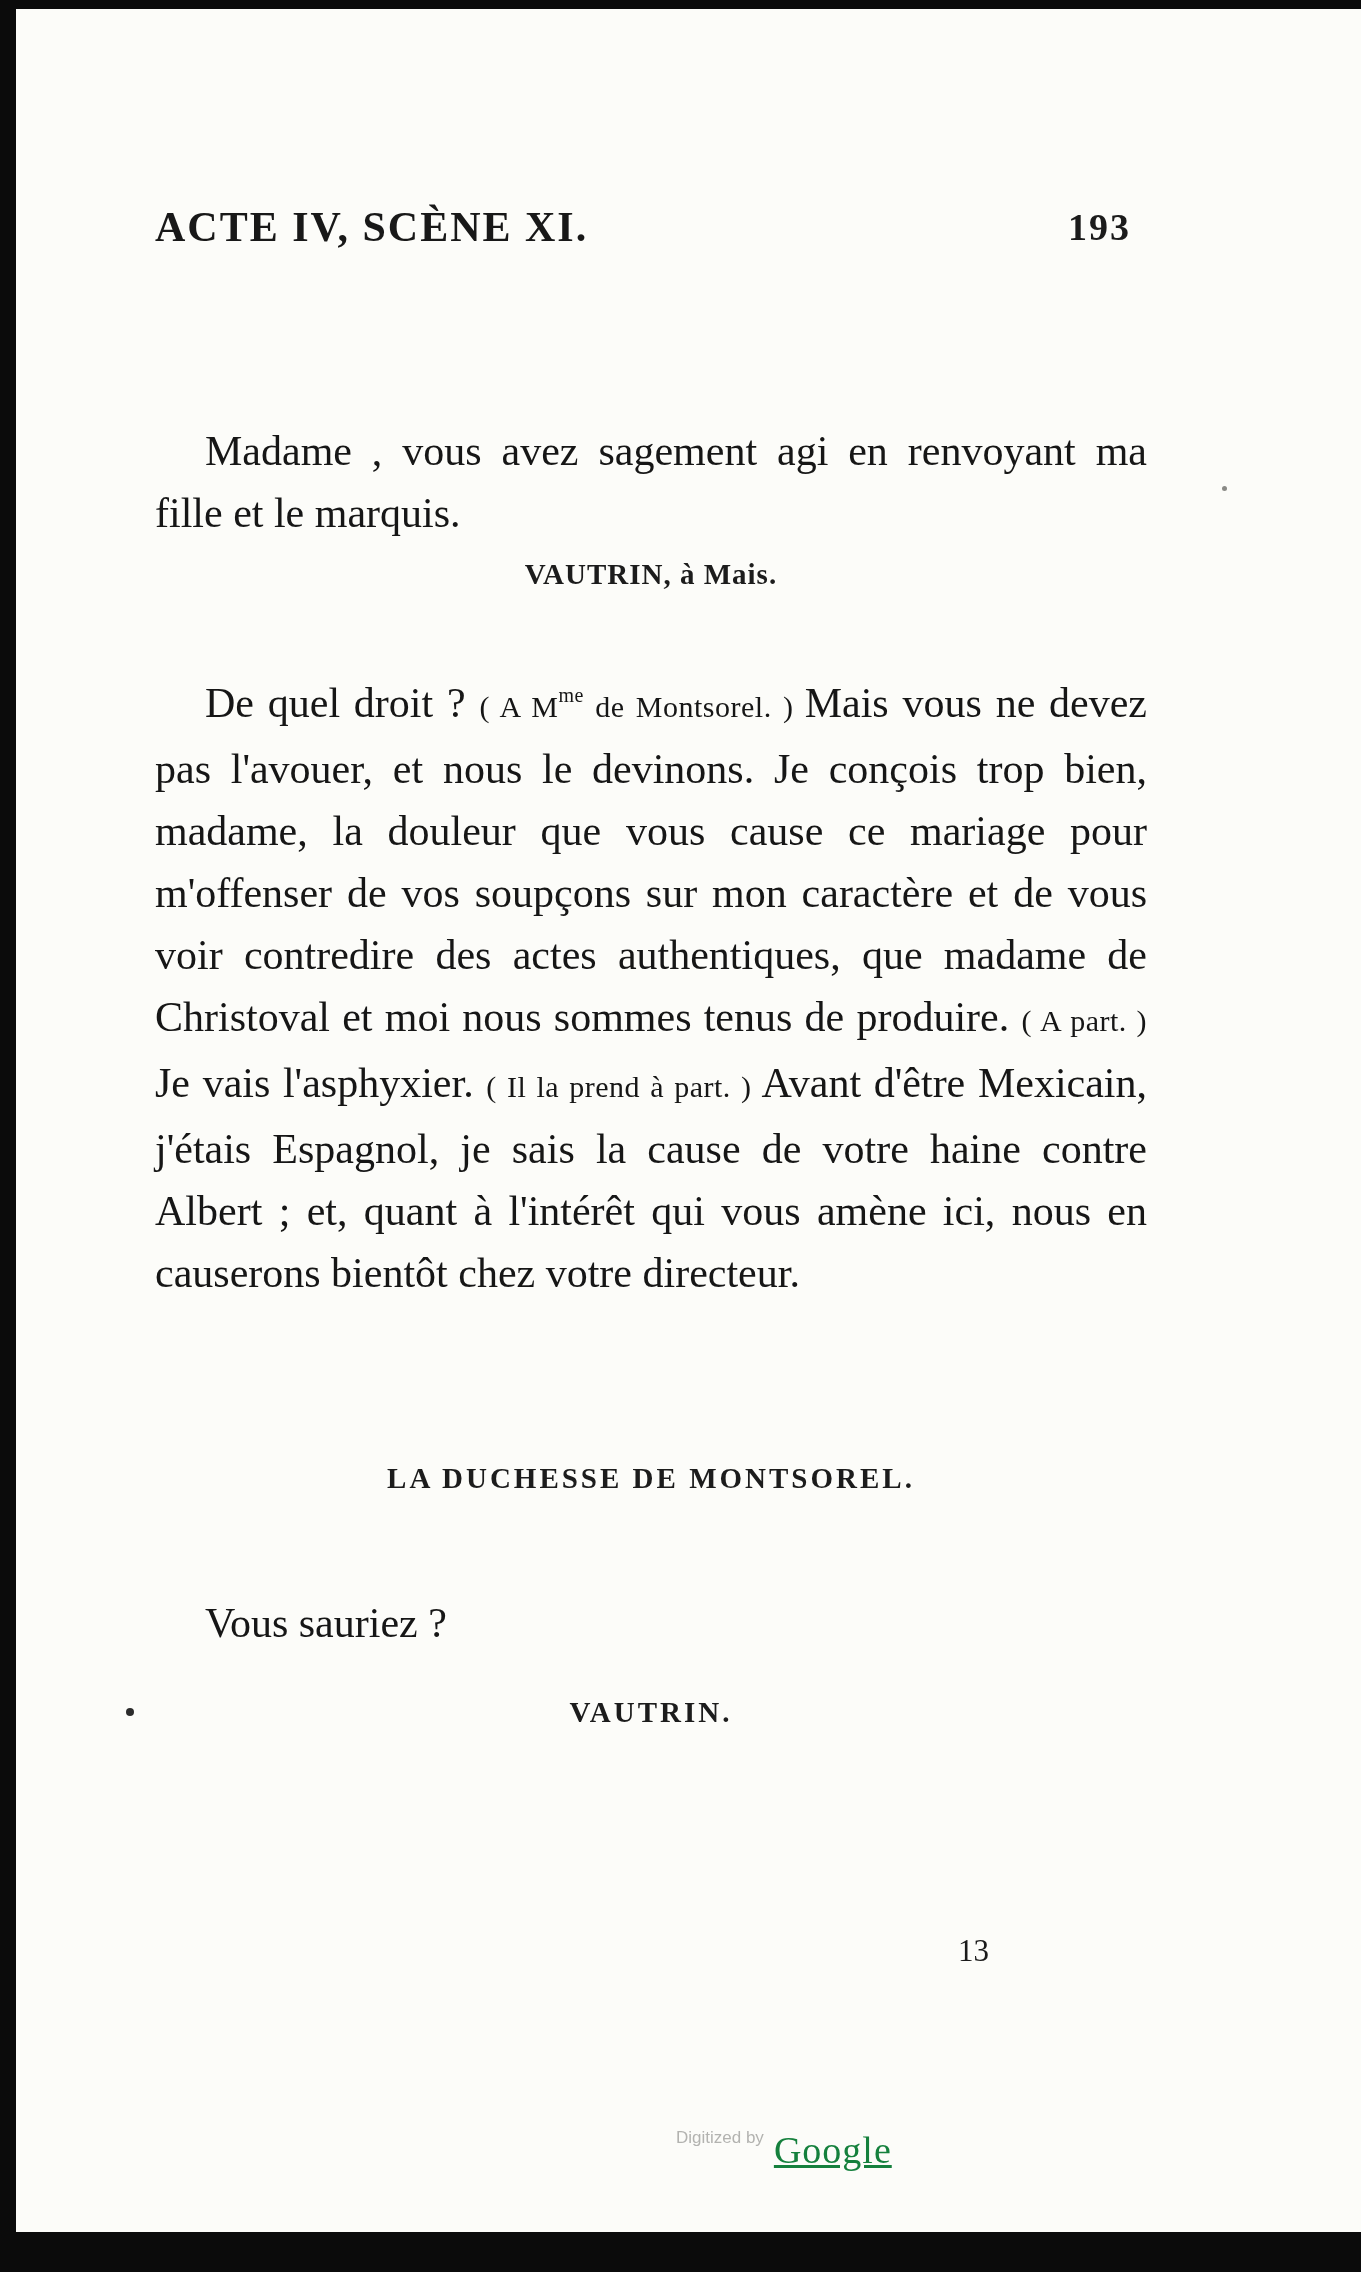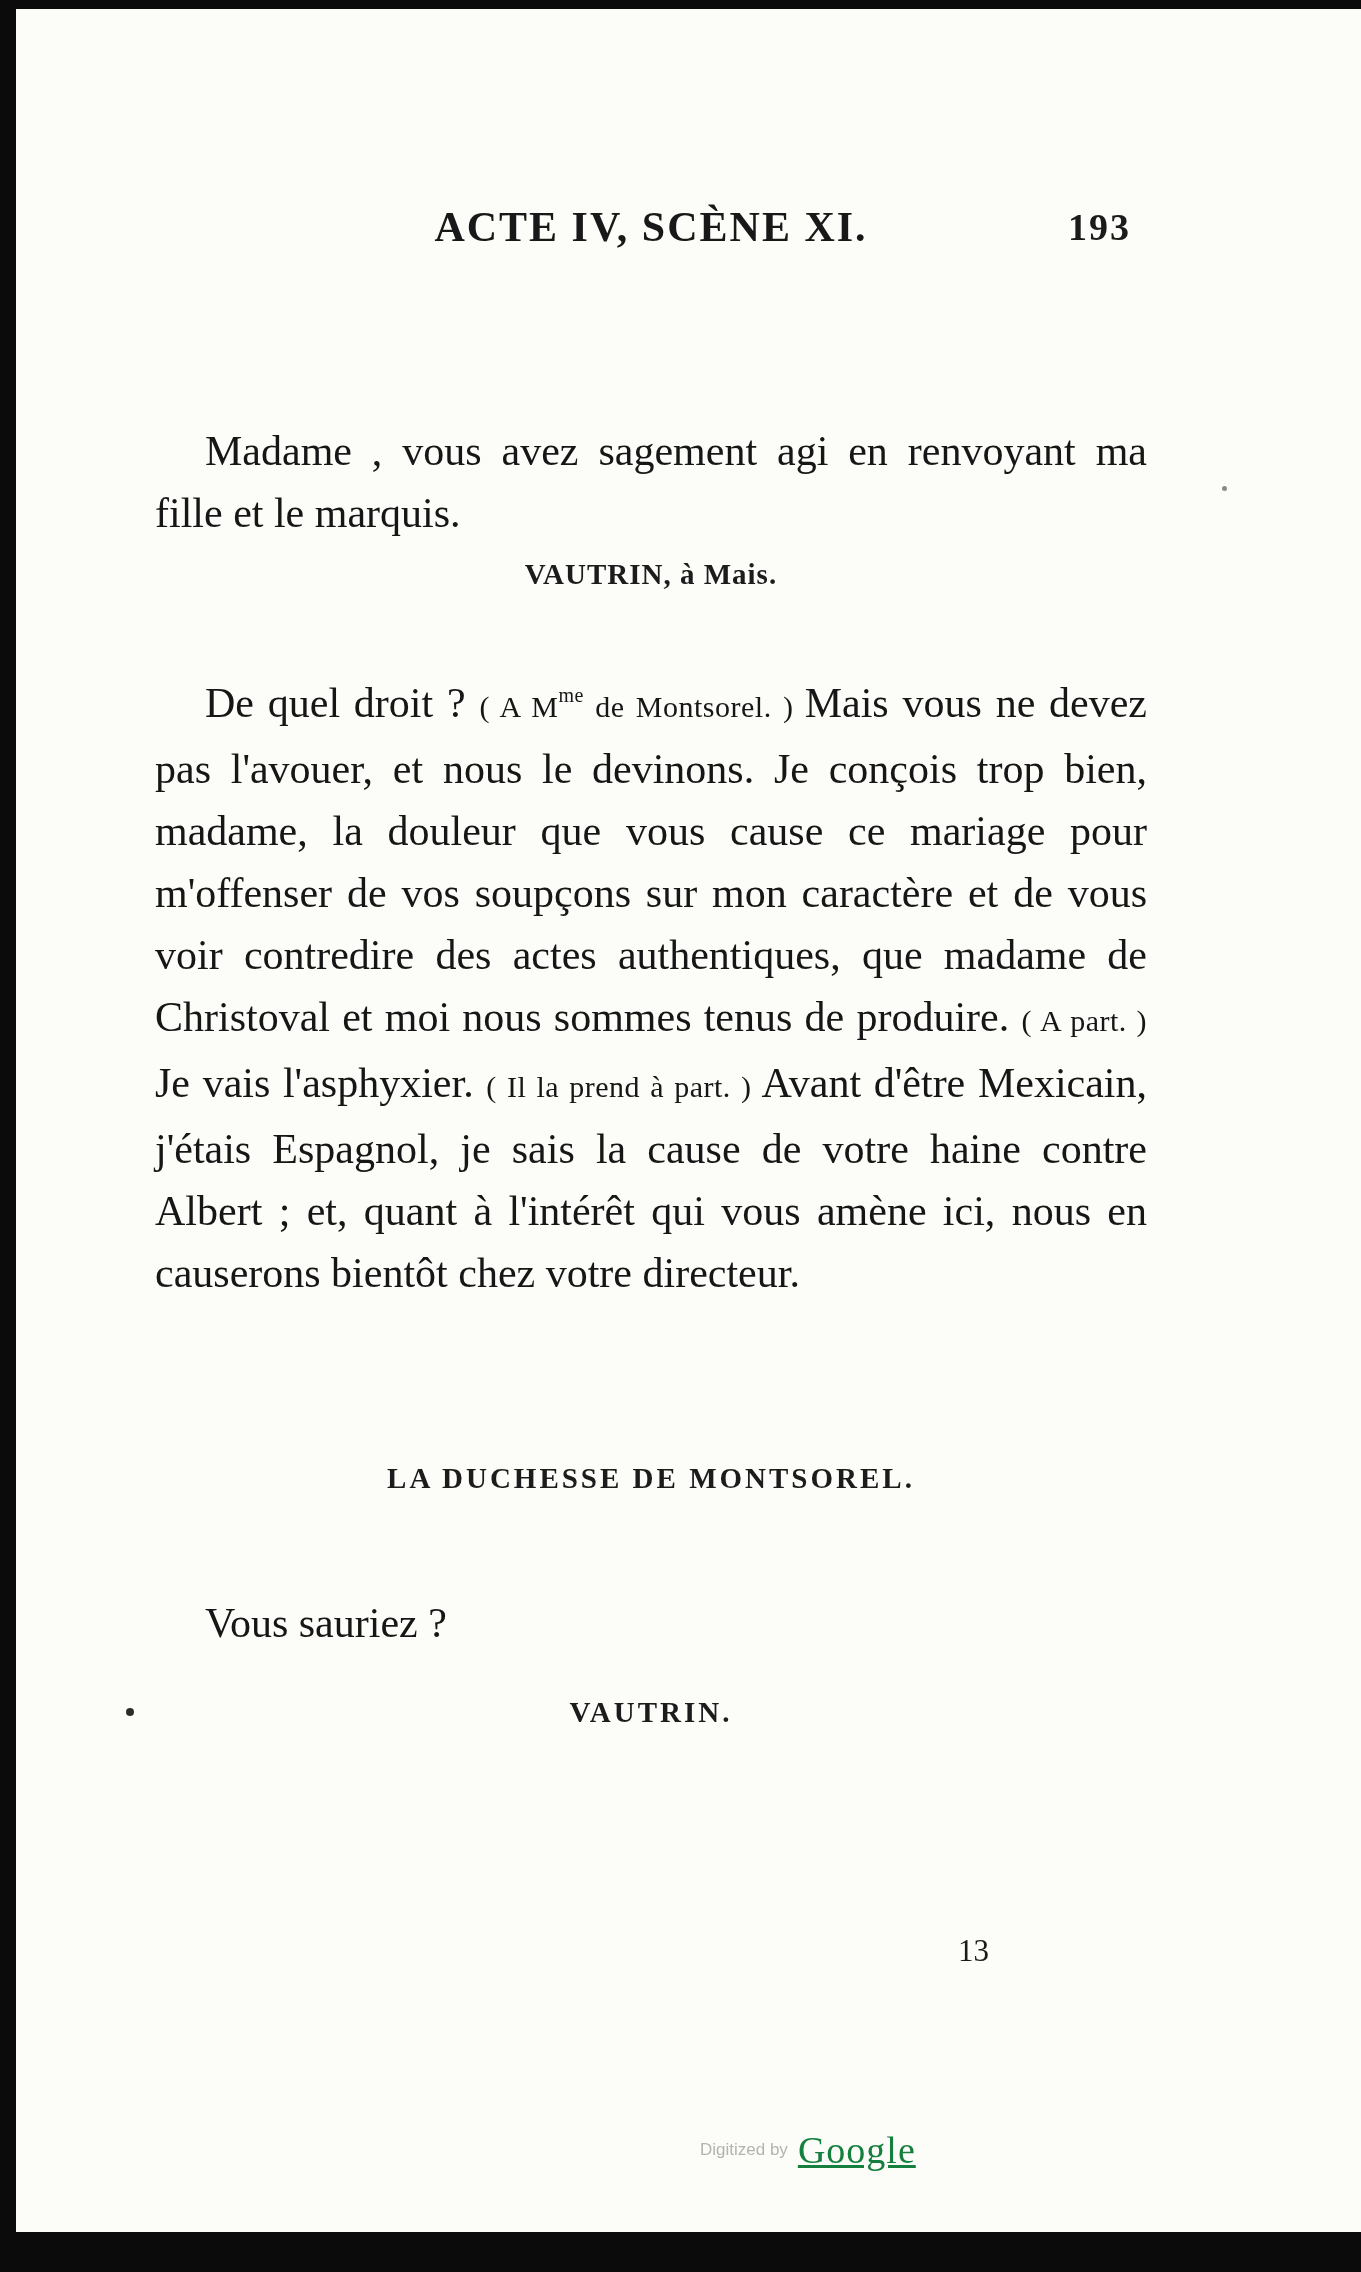--- a/index.html
+++ b/index.html
@@ -24,21 +24,21 @@
 
   
   .page-header {
     position: absolute;
     top: 203px;
     left: 155px;
     width: 992px;
   }
   .running-title {
     display: block;
-    text-align: center;
+    text-align: left;
     font-weight: bold;
     font-size: 42px;
     letter-spacing: 2px;
     color: #181818;
   }
   .page-number {
     position: absolute;
     right: 16px;
     top: 2px;
     font-weight: bold;
@@ -84,23 +84,23 @@
     top: 1933px;
     font-size: 31px;
     font-weight: normal;
     color: #1a1a1a;
   }
 
   
   .digitized {
     position: absolute;
     top: 2128px;
-    left: 700px;
+    left: 676px;
     display: flex;
-    align-items: center;
+    align-items: flex-start;
     gap: 10px;
   }
   .digitized-by {
     font-family: "Liberation Sans", sans-serif;
     font-size: 17px;
     color: #b3b3b0;
   }
   .google-wordmark {
     font-family: "Liberation Serif", serif;
     font-size: 38px;

